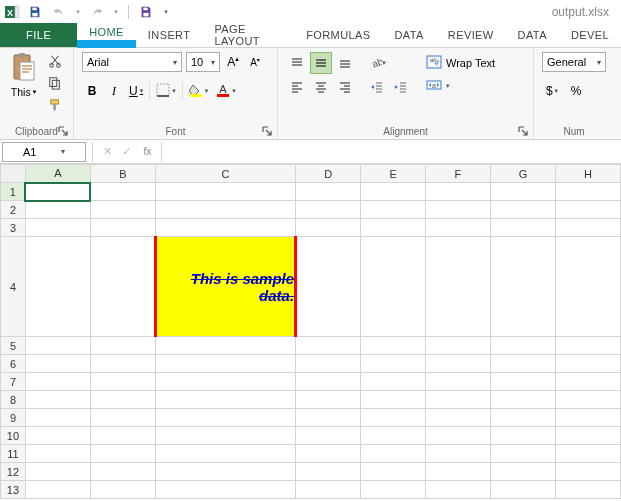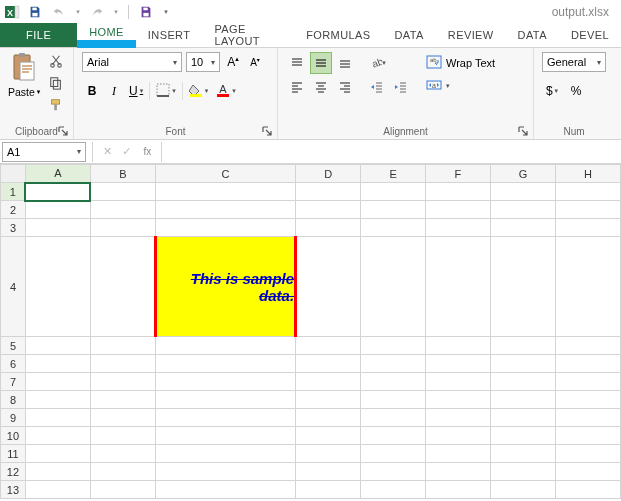--- a/index.html
+++ b/index.html
@@ -52,21 +52,21 @@
   .al-btn.active { background:#c5e0b4; border:1px solid #86bc6a;}
   .al-group2 { display:flex; flex-direction:column; gap:1px; margin-left:6px;}
   .wrap-btn, .merge-btn { height:22px; display:flex; align-items:center; gap:4px; padding:0 4px; cursor:pointer; font-size:11px;}
 
   
   .num-format { width:64px; height:20px; border:1px solid #ababab; background:#fff; display:flex; align-items:center; padding:0 4px; font-size:11px; cursor:pointer;}
   .num-row2 { display:flex; gap:4px; margin-top:4px;}
   
   
   .fx-row { height:24px; border-bottom:1px solid #d4d4d4; display:flex; align-items:center;}
-  .name-box { width:84px; height:20px; margin:0 2px; border:1px solid #ababab; background:#fff; display:flex; align-items:center; padding:0 4px; font-size:11px;}
+  .name-box { width:84px; height:20px; margin:0 2px; border:1px solid #ababab; background:#fff; display:flex; align-items:center; padding:0 20px; font-size:11px;}
   .name-box .dd-arrow{margin-left:auto;}
   .fx-sep { width:1px; height:20px; background:#d4d4d4; margin:0 4px;}
   .fx-btns { display:flex; gap:10px; padding:0 6px; color:#bbb;}
   .fx-btns span{cursor:pointer;}
   .fx-label { color:#888; font-size:10px; padding:0 6px;}
   .formula-input { flex:1; height:20px; border:none; outline:none; font-size:11px; padding:0 4px;}
 
   
   .grid-wrap { overflow: hidden; }
   table.grid { border-collapse: collapse; table-layout: fixed; }
@@ -151,21 +151,21 @@
       <div class="paste-btn">
         <span class="paste-icon">
           <svg width="28" height="32" viewBox="0 0 28 32">
               <rect x="4" y="3" width="16" height="24" rx="1" fill="#c9986a" stroke="#8a6a43"></rect>
               <rect x="9" y="1" width="6" height="4" rx="1" fill="#999"></rect>
               <rect x="10" y="10" width="14" height="18" fill="#fff" stroke="#999"></rect>
               <path d="M12 14h10M12 17h10M12 20h7" stroke="#c9986a" stroke-width="1.4"></path>
             </svg>
         </span>
         <span class="lbl">
-            <span>Paste</span>
+            <span>This</span>
             <span style="font-size:7px;">▾</span>
           </span>
       </div>
       <div class="mini-col">
         <div class="mini-btn">
             <span><svg width="14" height="14" viewBox="0 0 16 16">
                 <path d="M4 2l8 10M12 2L4 12" class="ico"></path>
                 <circle cx="4" cy="13" r="2" class="ico"></circle>
                 <circle cx="12" cy="13" r="2" class="ico"></circle>
               </svg></span>

